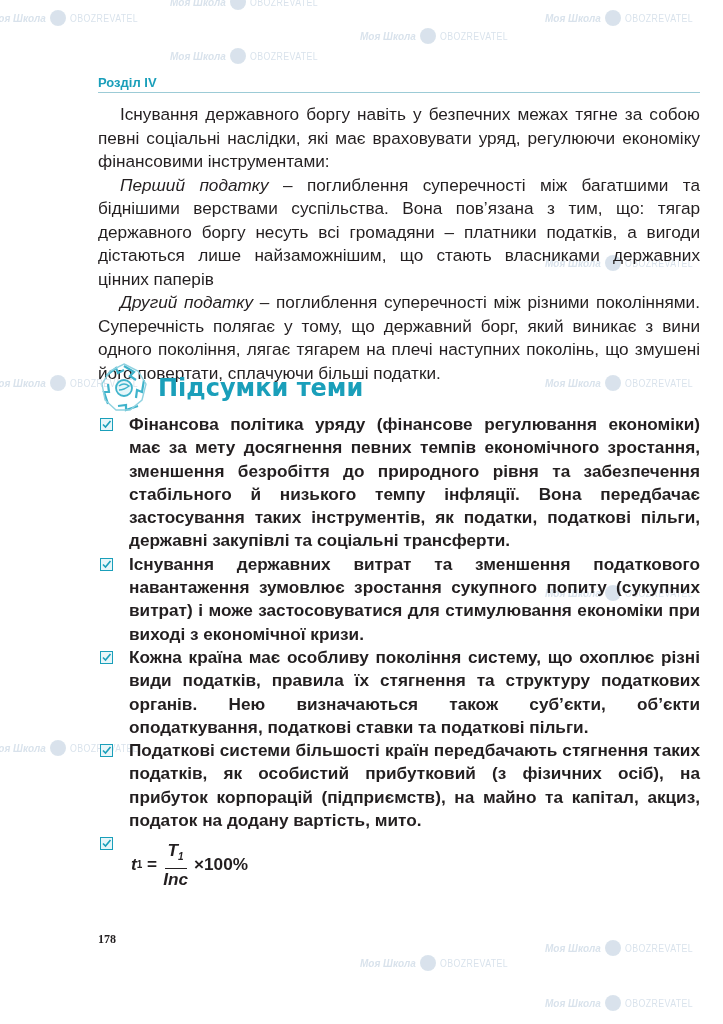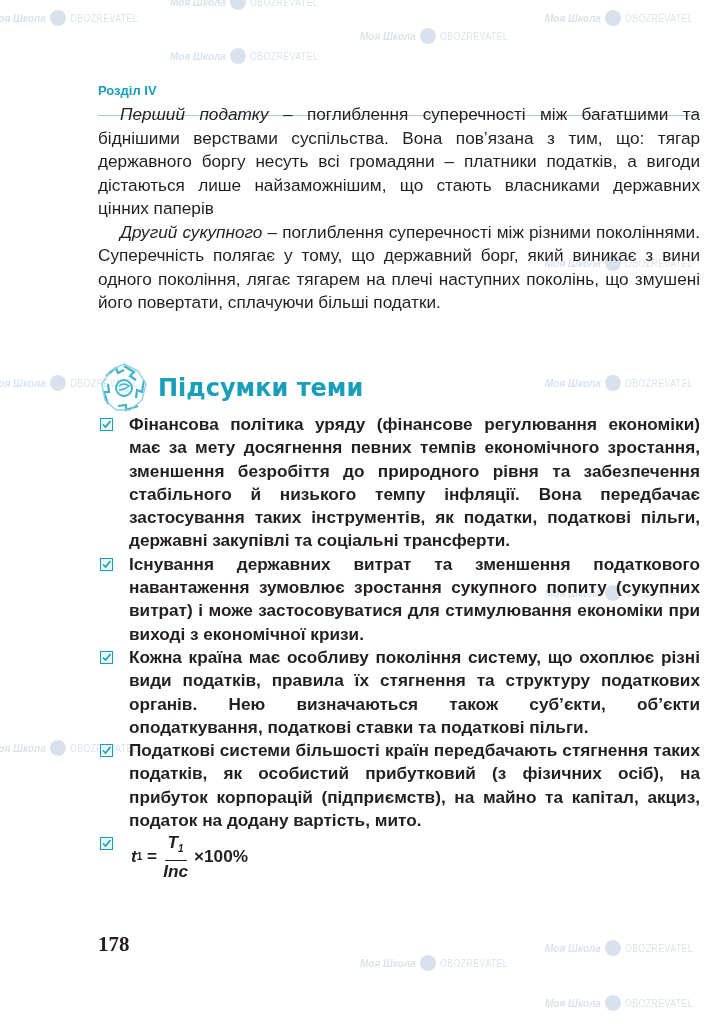--- a/index.html
+++ b/index.html
@@ -41,28 +41,28 @@
     }
     .watermark .wm-brand {
       font-size: 11px;
       letter-spacing: 0.5px;
       transform: scaleX(0.8);
       transform-origin: left;
     }
     .header {
       position: absolute;
       left: 98px;
-      top: 78px;
+      top: 70px;
       width: 602px;
       height: 20px;
       display: flex;
       justify-content: space-between;
       align-items: flex-end;
       border-bottom: 1px solid #9ccbd6;
-      padding-bottom: 17px;
+      padding-bottom: 2px;
     }
     .header-section {
       color: #1a9fba;
       font-weight: bold;
       font-size: 13px;
     }
     .header-title {
       font-weight: bold;
       font-size: 13px;
       color: #231f20;
@@ -144,39 +144,39 @@
     .formula .var {
       font-style: italic;
     }
     .formula sub {
       font-size: 10px;
     }
     .fraction {
       display: inline-flex;
       flex-direction: column;
       align-items: center;
-      margin: 0 3px;
+      margin: 8px 3px;
       line-height: 20px;
     }
     .fraction .num {
       border-bottom: 1px solid #231f20;
       padding: 0 3px;
       font-style: italic;
     }
     .fraction .den {
       font-style: italic;
       padding: 0 3px;
     }
     .page-number {
       position: absolute;
       left: 98px;
       top: 932px;
       font-family: "Liberation Serif", serif;
       font-weight: bold;
-      font-size: 21px;
+      font-size: 12px;
     }
   </style>
 </head>
 <body>
 
 <div class="watermark" style="left:-10px;top:10px;">
     <span class="wm-script">Моя Школа</span>
     <span class="wm-circle"></span>
     <span class="wm-brand">OBOZREVATEL</span>
   </div>
@@ -239,22 +239,23 @@
     <span class="wm-script">Моя Школа</span>
     <span class="wm-circle"></span>
     <span class="wm-brand">OBOZREVATEL</span>
   </div>
 
 <div class="header">
   <span class="header-section">Розділ IV</span>
 </div>
 
 <div class="content">
+  <p class="para"><span>Існування державного боргу навіть у безпечних межах тягне за собою певні соціальні наслідки, які має враховувати уряд, регулюючи економіку фінансовими інструментами:</span></p>
   <p class="para"><em>Перший податку</em><span> – поглиблення суперечності між багатшими та біднішими верствами суспільства. Вона пов’язана з тим, що: тягар державного боргу несуть всі громадяни – платники податків, а вигоди дістаються лише найзаможнішим, що стають власниками державних цінних паперів</span></p>
-  <p class="para"><em>Другий сукупного</em><span> – поглиблення суперечності між різними поколіннями. Суперечність полягає у тому, що державний борг, який виникає з вини одного покоління, лягає тягарем на плечі наступних поколінь, що змушені його повертати, сплачуючи більші податки.</span></p>
+  <p class="para"><em>Другий податку</em><span> – поглиблення суперечності між різними поколіннями. Суперечність полягає у тому, що державний борг, який виникає з вини одного покоління, лягає тягарем на плечі наступних поколінь, що змушені його повертати, сплачуючи більші податки.</span></p>
 </div>
 
 <div class="summary-heading">
   <svg class="summary-icon" viewBox="0 0 52 52">
     <g fill="none" stroke="#3fb3cb" stroke-width="2.2">
       <path d="M26 4 L36 10 L32 14 L38 18"></path>
       <path d="M46 18 L44 30 L39 28 L38 36"></path>
       <path d="M40 44 L28 48 L28 43 L20 44"></path>
       <path d="M10 42 L6 30 L11 30 L10 22"></path>
       <path d="M8 14 L18 6 L20 11 L26 8"></path>

